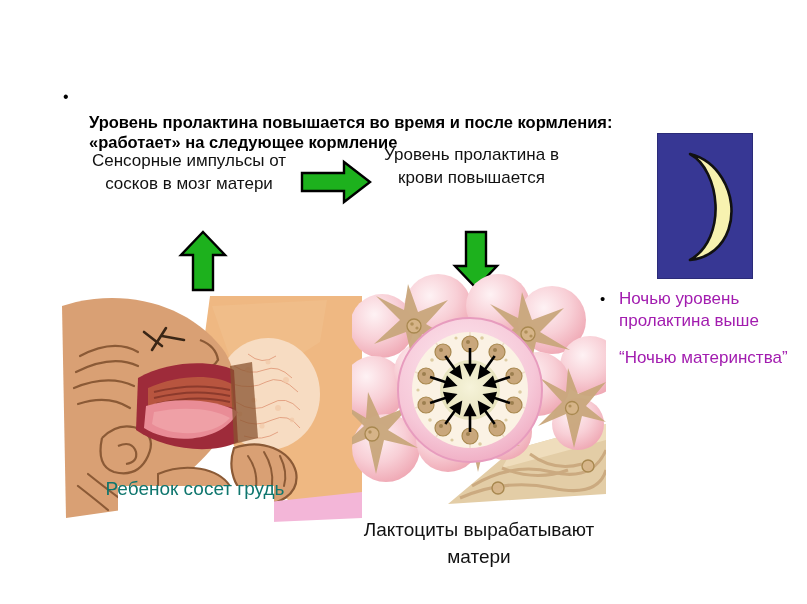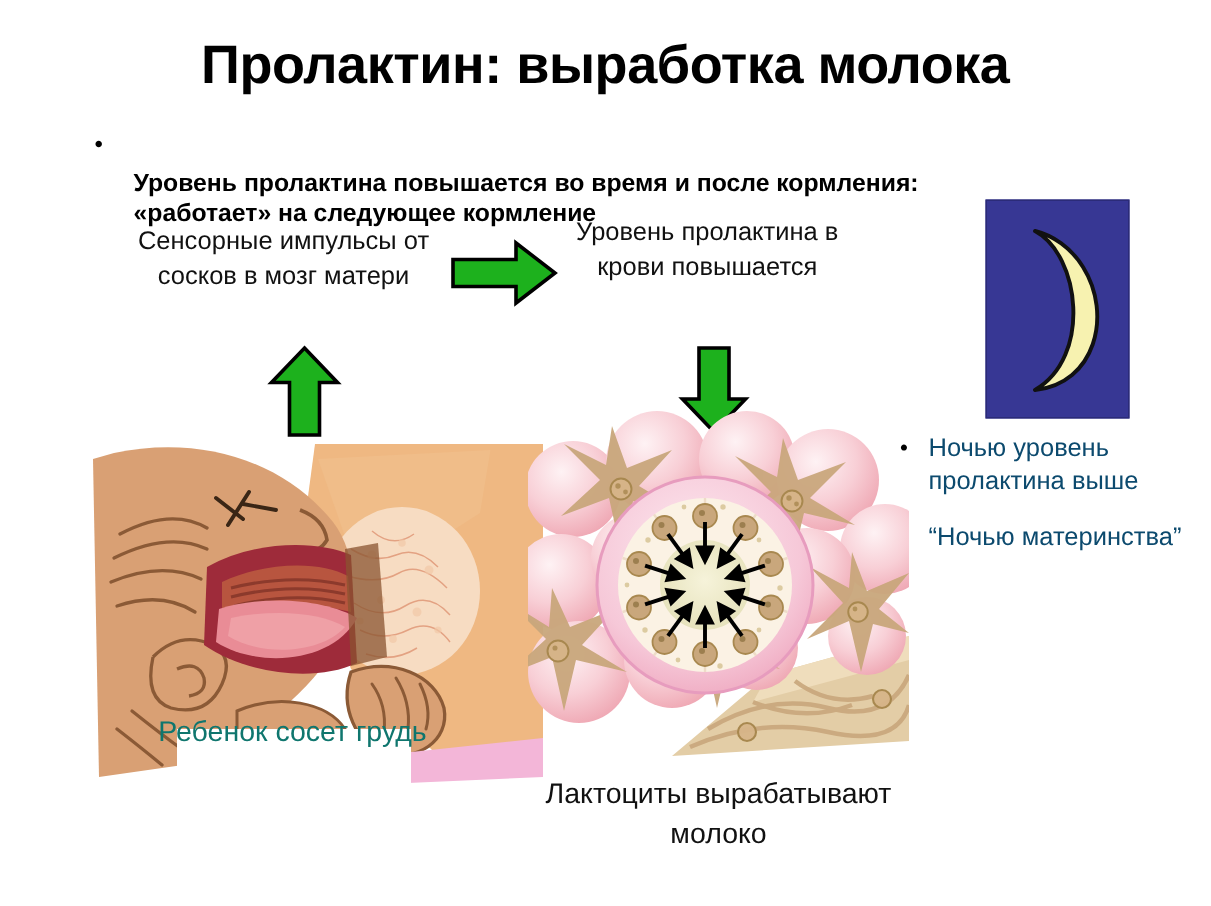--- a/index.html
+++ b/index.html
@@ -32,21 +32,21 @@
   .moon-card{
     position:absolute;left:657px;top:133px;width:96px;height:146px;
     background:#373794;border:1px solid #2b2b78;box-sizing:border-box;
   }
   .moon-card svg{position:absolute;left:0;top:0;}
 
   
   .right-bullets{position:absolute;left:600px;top:288px;width:205px;}
   .rb-item{display:flex;margin-bottom:15px;}
   .rb-item .dot{width:19px;flex:none;font-size:15px;line-height:22px;}
-  .rb-item .txt{font-size:17px;line-height:22px;color:#0c4a6e;}
+  .rb-item .txt{font-size:17px;line-height:22px;color:#a21caf;}
 
   
   .baby-img{position:absolute;left:62px;top:296px;width:300px;height:228px;overflow:hidden;}
 
   
   .alveoli-img{position:absolute;left:352px;top:272px;width:254px;height:240px;overflow:hidden;}
 
   
   .cap-white-box{
     position:absolute;left:118px;top:486px;width:156px;height:36px;background:#fff;
@@ -58,21 +58,20 @@
   .cap-alveoli{
     position:absolute;left:348px;top:516px;width:262px;text-align:center;
     font-size:19px;line-height:27px;color:#111;
   }
 </style>
 </head>
 <body>
 
 <div class="slide">
 
-  <div class="title">Пролактин: выработка молока</div>
 
   <div class="main-bullet">
     <span class="dot">•</span>
     <span class="txt">Уровень пролактина повышается во время и после кормления: «работает» на следующее кормление</span>
   </div>
 
   <div class="flow-label" id="lbl-blood">Уровень пролактина в крови повышается</div>
   <div class="flow-label" id="lbl-sensory">Сенсорные импульсы от сосков в мозг матери</div>
 
   <div class="arrow" style="left:300px;top:160px;">
@@ -371,15 +370,15 @@
             <polygon points="0,-16 -4.5,-25 4.5,-25"></polygon>
           </g>
         </g>
       </g>
     </svg>
   </div>
 
   <div class="cap-white-box"></div>
   <div class="cap-baby">Ребенок сосет грудь</div>
 
-  <div class="cap-alveoli">Лактоциты вырабатывают молоко</div>
+  <div class="cap-alveoli">Лактоциты вырабатывают матери</div>
 
 </div>
 
 </body></html>

